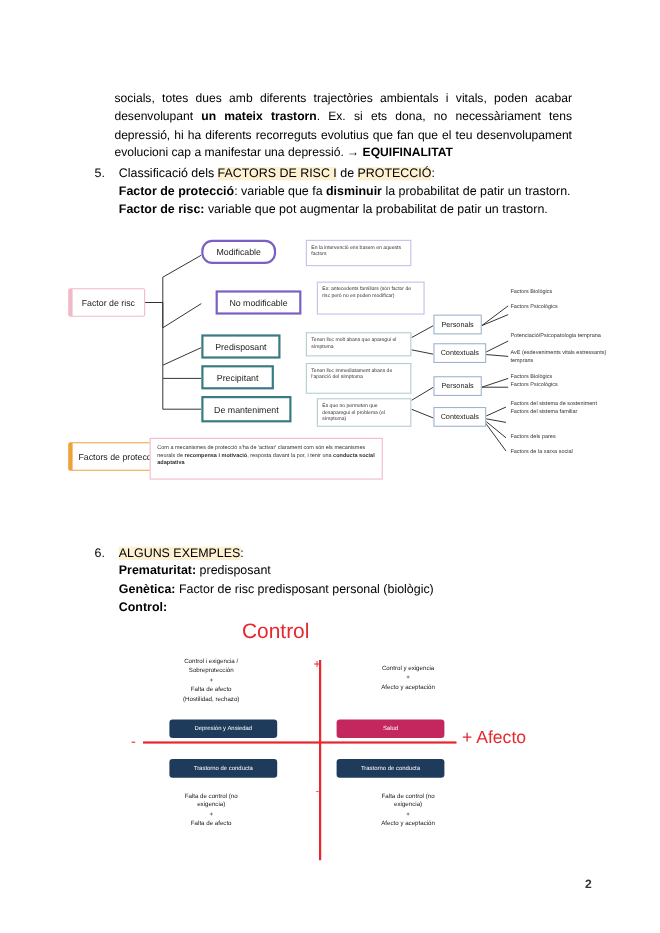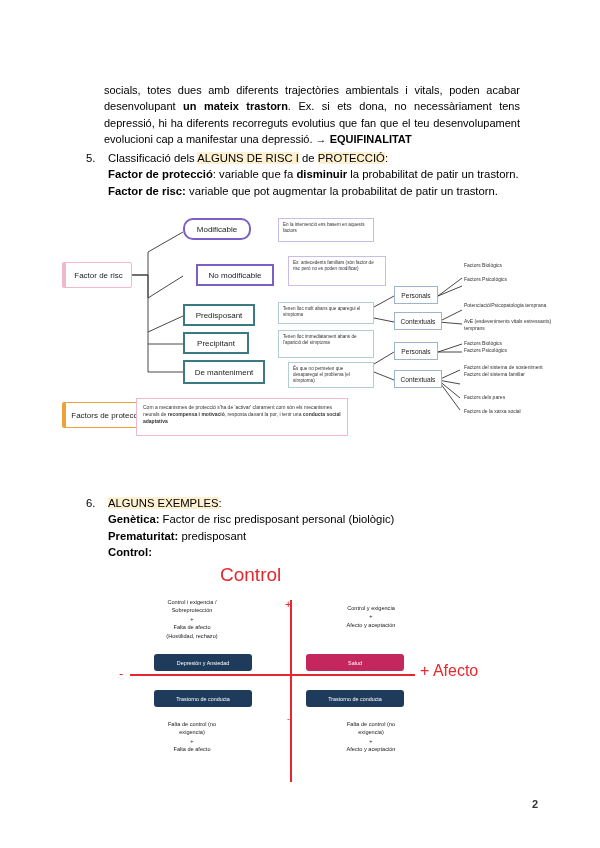--- a/index.html
+++ b/index.html
@@ -80,21 +80,21 @@
 
 <div class="page">
 
 
   <div class="para"><span>socials, totes dues amb diferents trajectòries ambientals i vitals, poden acabar desenvolupant </span><b>un mateix trastorn</b><span>. Ex. si ets dona, no necessàriament tens depressió, hi ha diferents recorreguts evolutius que fan que el teu desenvolupament evolucioni cap a manifestar una depressió. → </span><b>EQUIFINALITAT</b></div>
 
   <div class="item5">
     <div class="numrow">
       <div class="num">5.</div>
       <div class="txtcol">
-        <span class="ln"><span>Classificació dels </span><span class="hl">ALGUNS DE RISC I</span><span> de </span><span class="hl">PROTECCIÓ</span><span>:</span></span>
+        <span class="ln"><span>Classificació dels </span><span class="hl">FACTORS DE RISC I</span><span> de </span><span class="hl">PROTECCIÓ</span><span>:</span></span>
         <span class="ln"><b>Factor de protecció</b><span>: variable que fa </span><b>disminuir</b><span> la probabilitat de patir un trastorn.</span></span>
         <span class="ln"><b>Factor de risc:</b><span> variable que pot augmentar la probabilitat de patir un trastorn.</span></span>
       </div>
     </div>
   </div>
 
   <div class="diag">
     <svg viewBox="0 0 540 240">
       <g stroke="#333" stroke-width="0.9" fill="none">
         <path d="M72 63 L88 63 L88 40 L123 20"></path>
@@ -156,22 +156,22 @@
 Factors del sistema familiar</div>
     <div class="leaf" style="left:404px;top:182px;width:106px;">Factors dels pares</div>
     <div class="leaf" style="left:404px;top:196px;width:106px;">Factors de la xarxa social</div>
   </div>
 
   <div class="item6">
     <div class="numrow">
       <div class="num">6.</div>
       <div class="txtcol">
         <span class="ln"><span class="hl">ALGUNS EXEMPLES</span><span>:</span></span>
+        <span class="ln"><b>Prematuritat:</b><span> predisposant</span></span>
         <span class="ln"><b>Genètica:</b><span> Factor de risc predisposant personal (biològic)</span></span>
-        <span class="ln"><b>Prematuritat:</b><span> predisposant</span></span>
         <span class="ln"><b>Control:</b><span></span></span>
       </div>
     </div>
   </div>
 
   <div class="ctrl">
     <div class="ctrl-title">Control</div>
     <div class="axis-v"></div>
     <div class="axis-h"></div>
     <div class="plus-top">+</div>

